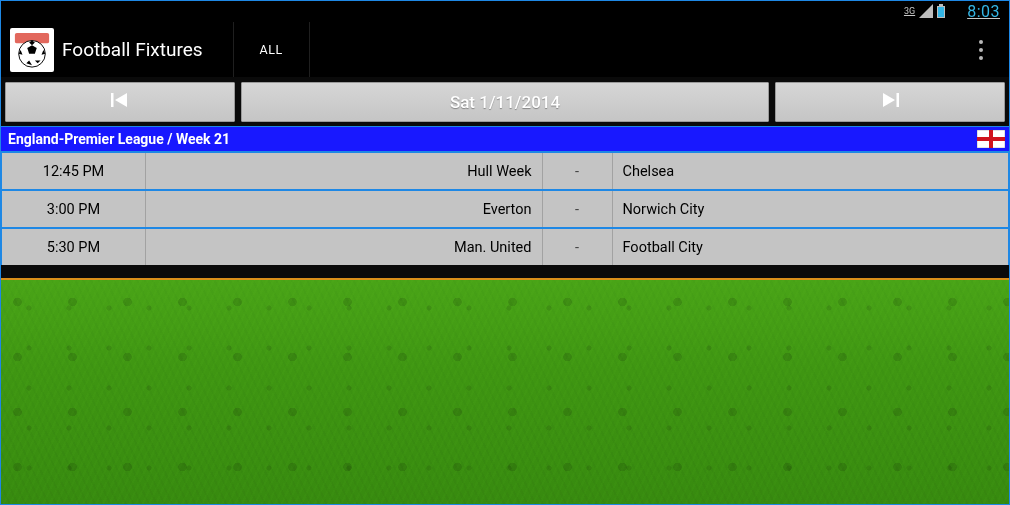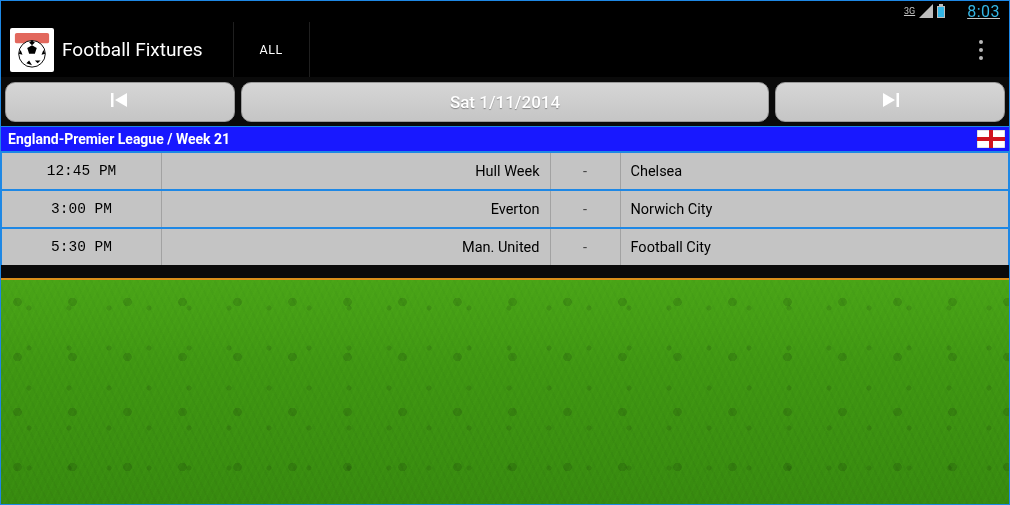--- a/index.html
+++ b/index.html
@@ -80,21 +80,21 @@
   .date-nav {
     background: #0a0a0a;
     padding: 5px 5px 4px;
     display: flex;
     gap: 6px;
   }
   .nav-btn {
     height: 40px;
     background: linear-gradient(#d6d6d6,#c5c5c5);
     border: 1px solid #9a9a9a;
-    border-radius: 10px;
+    border-radius: 1px;
     display: flex; align-items: center; justify-content: center;
     color: #fff;
     font-size: 17px; font-weight: 500;
     cursor: pointer;
     text-shadow: 0 1px 1px rgba(0,0,0,.35);
   }
   .nav-prev, .nav-next { width: 230px; }
   .nav-date { flex: 1; }
 
   
@@ -122,21 +122,21 @@
     color: #000;
     margin: 2px 2px 0 2px;
   }
   .fixture-row > div {
     background: #c4c4c4;
     display: flex; align-items: center;
     border-right: 1px solid #a2a2a2;
   }
   .fixture-row > div:first-child { border-left: none; }
   .fixture-row > div:last-child { border-right: none; }
-  .col-time { width: 160px; justify-content: center; font-family: Liberation Mono, monospace; }
+  .col-time { width: 144px; justify-content: center; }
   .col-home { flex: 1; justify-content: flex-end; padding-right: 10px; }
   .col-score { width: 70px; justify-content: center; color: #444; }
   .col-away { flex: 1; justify-content: flex-start; padding-left: 10px; }
 
   .grass {
     position: absolute;
     left: 1px; right: 1px; bottom: 1px;
     top: 278px;
     background:
       radial-gradient(circle at 30% 40%, rgba(0,0,0,.12) 0 8%, transparent 9%) 0 0/55px 55px,

